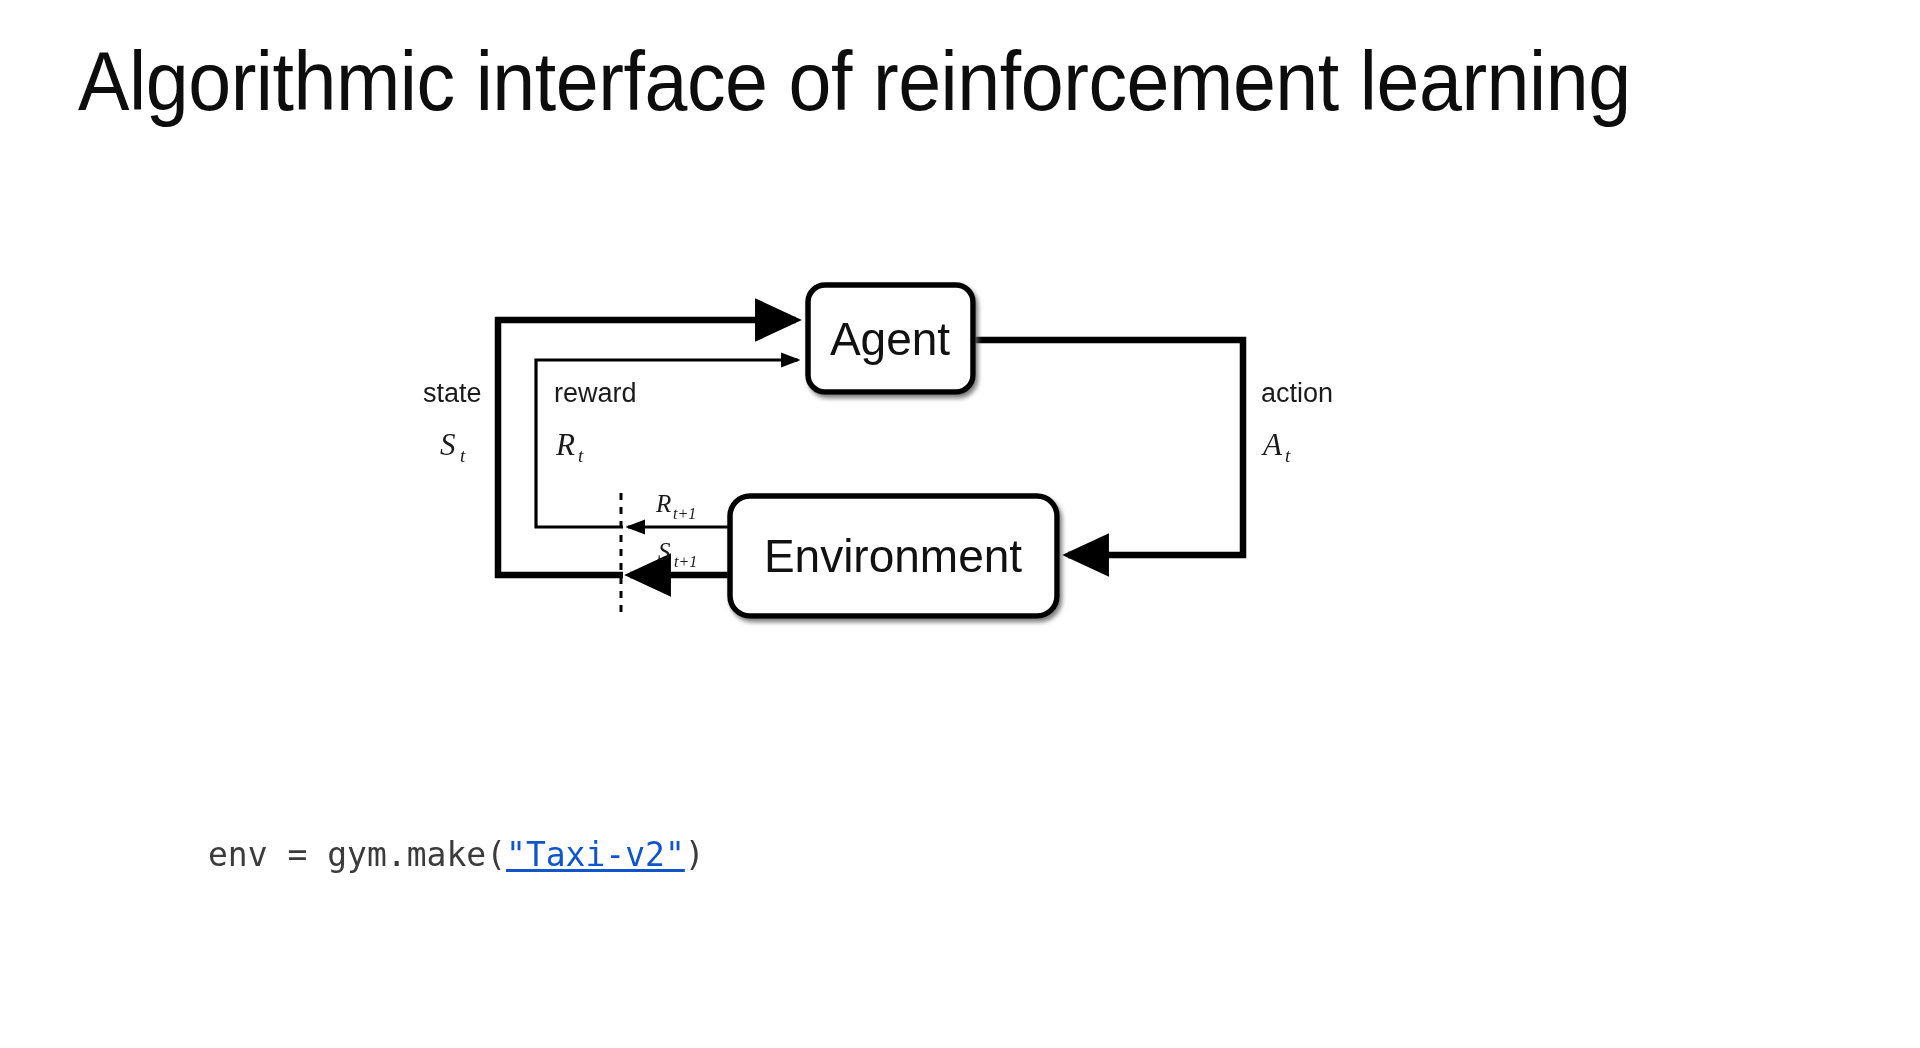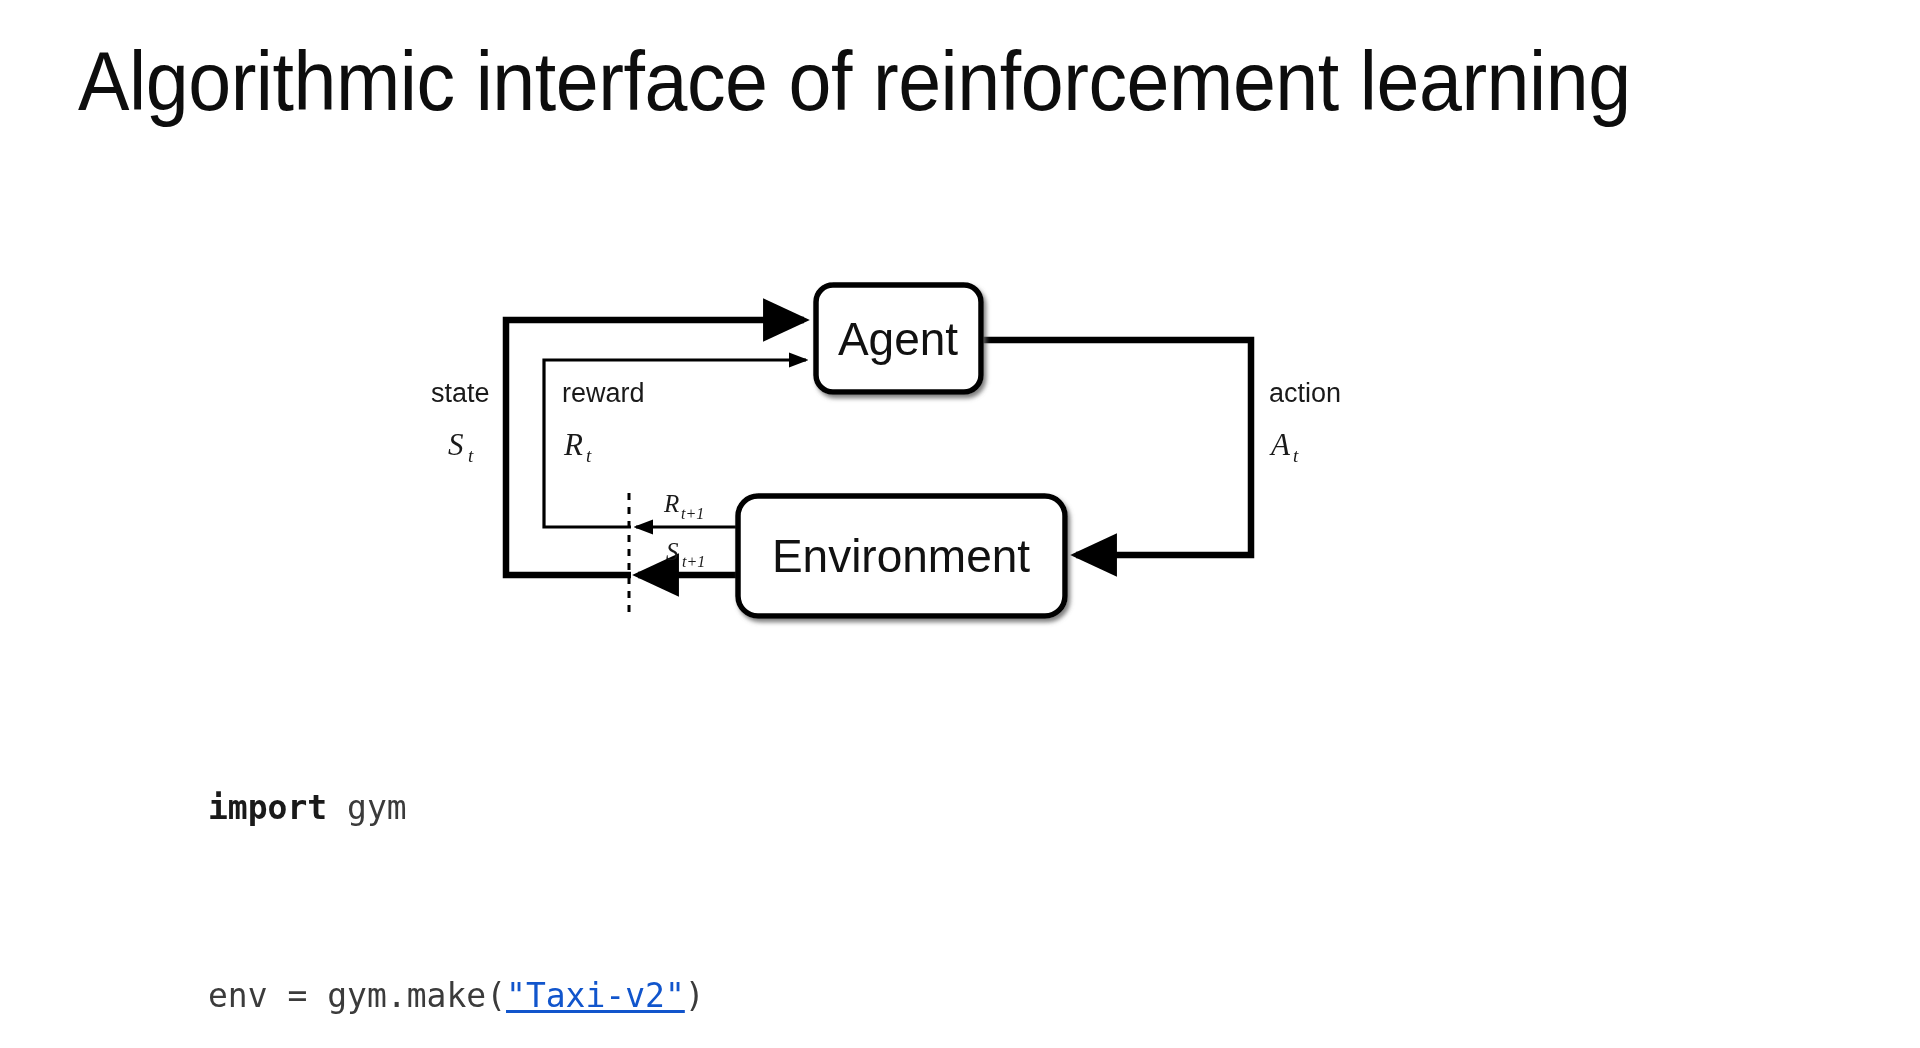--- a/index.html
+++ b/index.html
@@ -30,21 +30,21 @@
     letter-spacing: -0.5px;
     color: #0d0d0d;
     white-space: nowrap;
     transform: scaleX(0.93);
     transform-origin: left top;
   }
 
   
   #rl-diagram {
     position: absolute;
-    left: 376px;
+    left: 368px;
     top: 250px;
     width: 1180px;
     height: 400px;
     text-align: center;
   }
   #rl-diagram svg {
     display: block;
     width: 1180px;
     height: 400px;
     overflow: visible;
@@ -179,21 +179,20 @@
     </g>
 
     <g>
       <text class="edge-sym-small" x="290" y="310">S</text>
       <text class="edge-sym-small-sub" x="306" y="317">t+1</text>
     </g>
   </svg>
 </div>
 
 <div id="code-block">
-  <span class="ln"><span class="kw">import</span><span> gym</span></span>
 
   <span class="ln"><span>env = gym.make(</span><span class="lnk">"Taxi-v2"</span><span>)</span></span>
 
   
 
   
 
   
 
   

